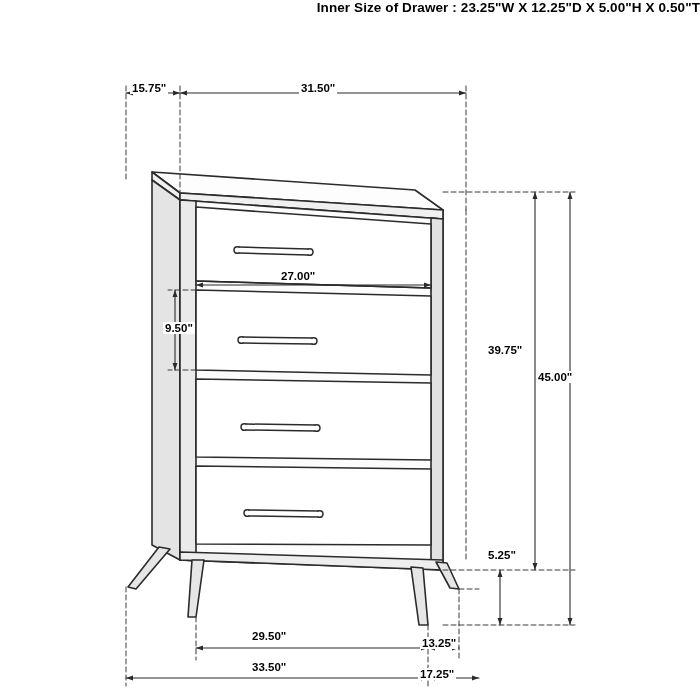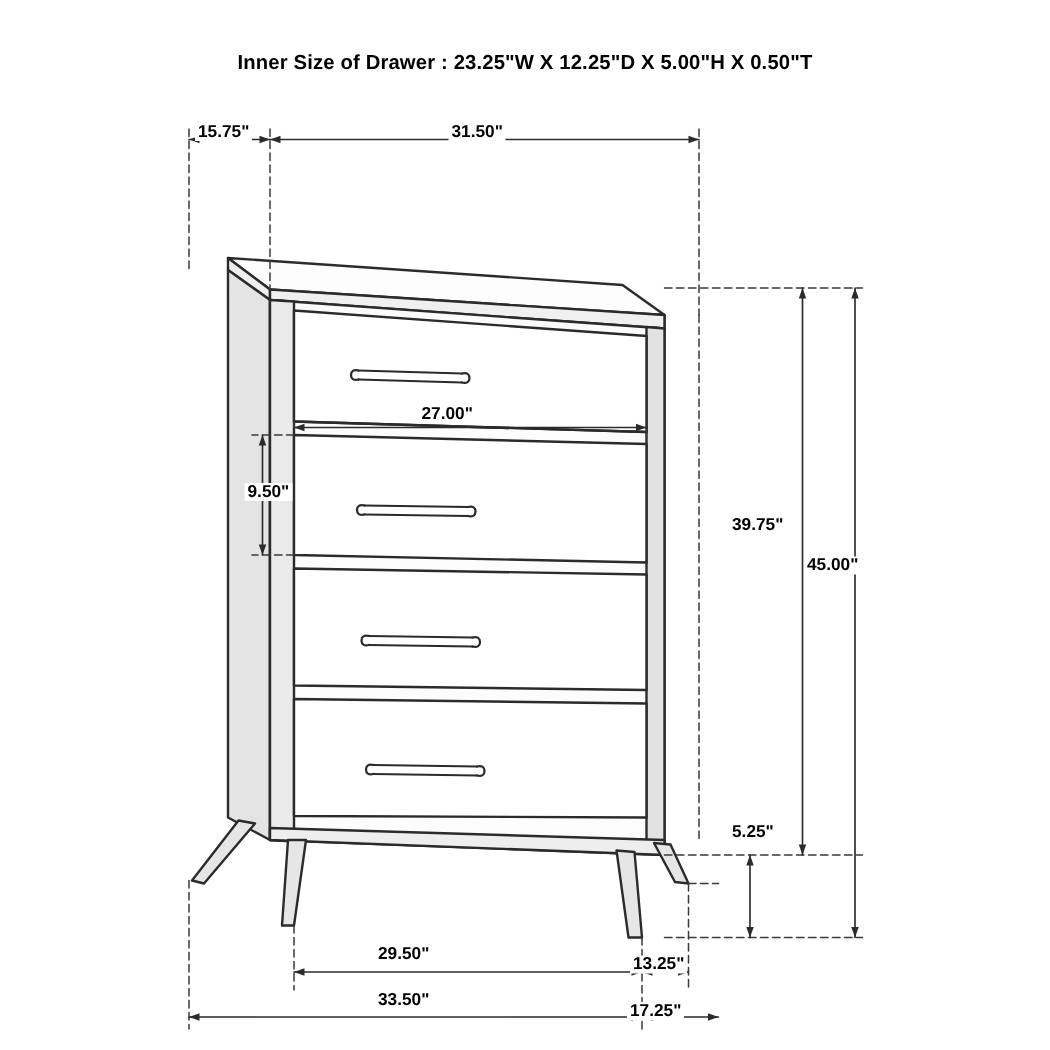--- a/index.html
+++ b/index.html
@@ -13,23 +13,23 @@
   #stage {
     position: relative;
     width: 700px;
     height: 700px;
     background: #ffffff;
     overflow: hidden;
   }
   #title {
     position: absolute;
     left: 0;
-    top: 34px;
+    top: 0;
     width: 700px;
-    text-align: center;
+    text-align: right;
     font-size: 13.5px;
     font-weight: bold;
     color: #000000;
     letter-spacing: 0.1px;
   }
   svg.diagram {
     position: absolute;
     left: 0;
     top: 0;
     width: 700px;

